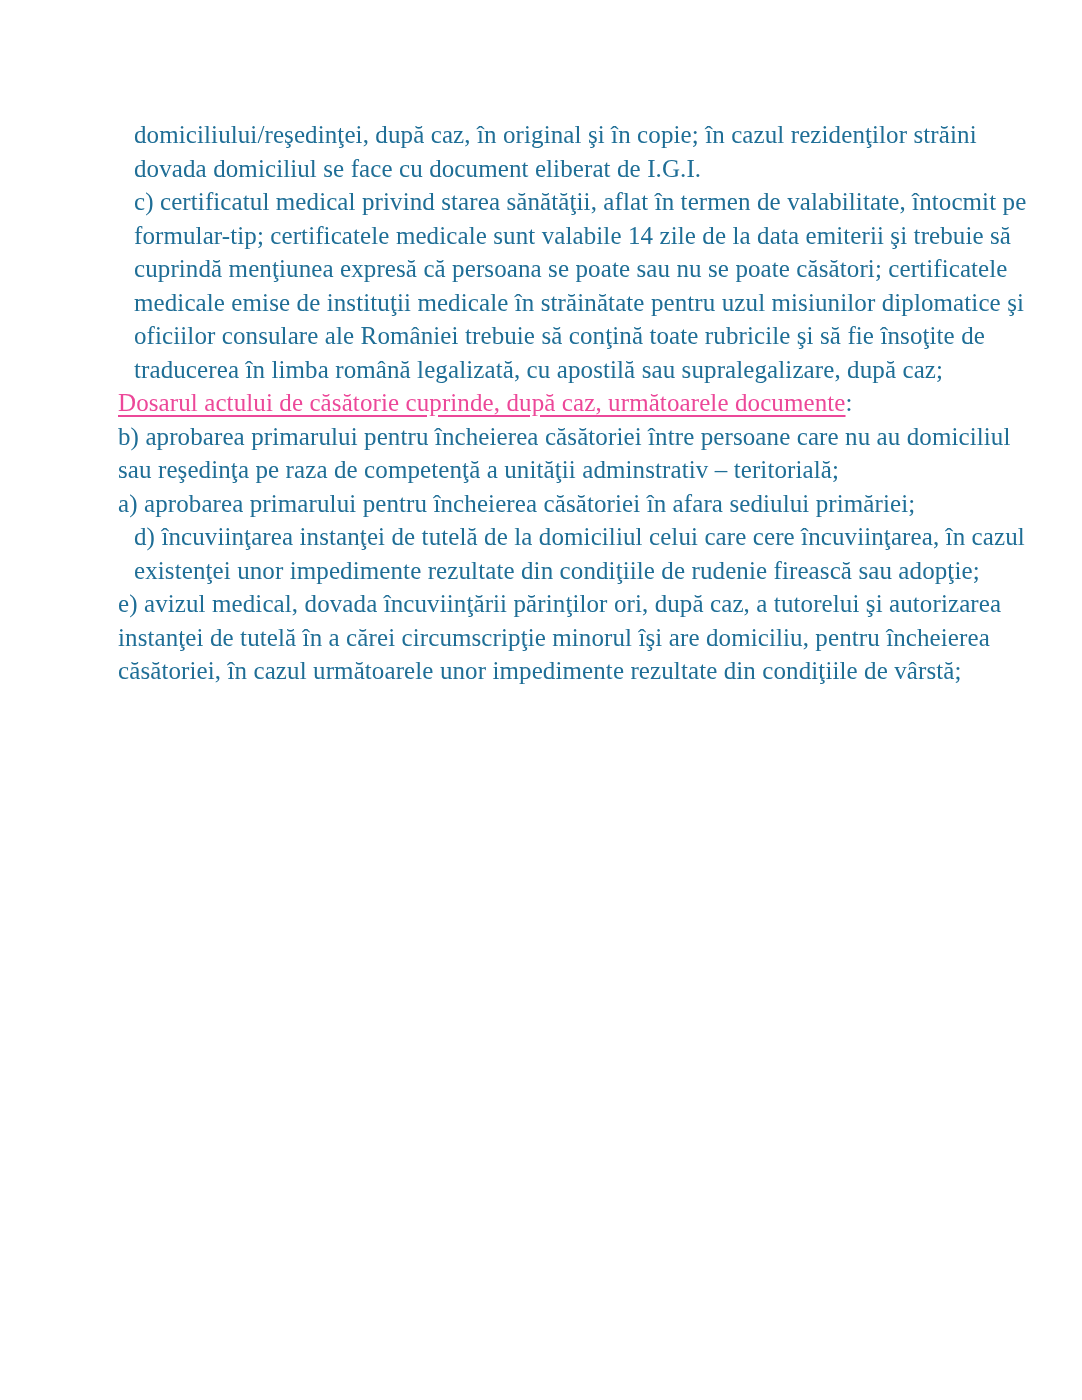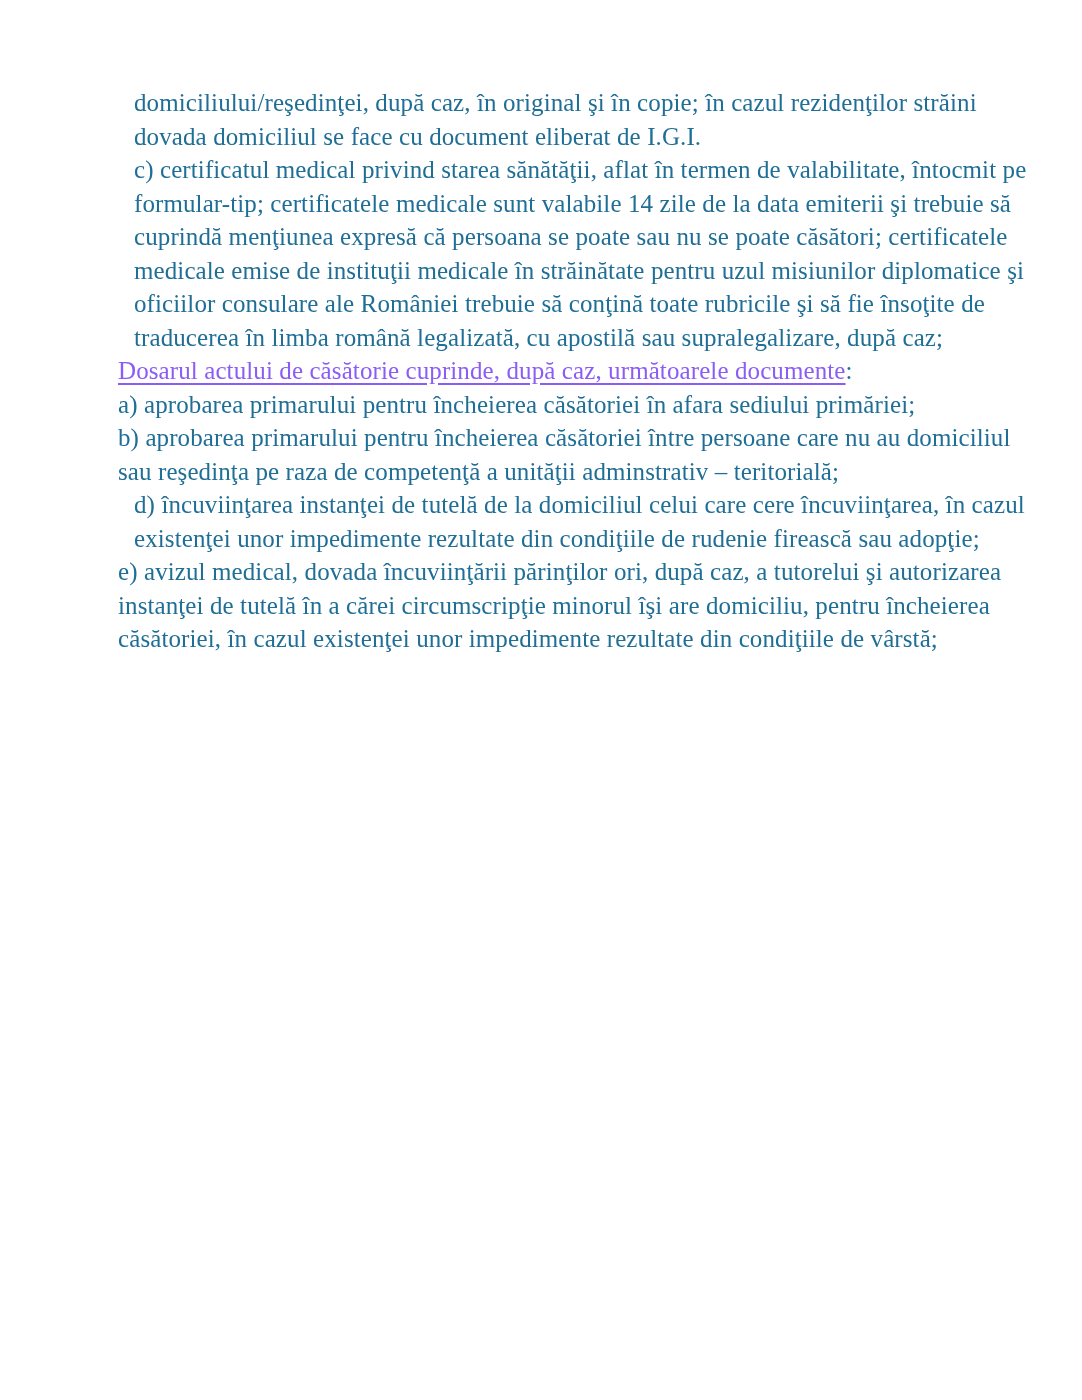--- a/index.html
+++ b/index.html
@@ -11,39 +11,39 @@
     height: 1400px;
     background: #ffffff;
     font-family: "Liberation Serif", "DejaVu Serif", serif;
     overflow: hidden;
   }
   .page {
     position: relative;
     width: 1082px;
     height: 1400px;
     box-sizing: border-box;
-    padding: 86px 50px 0 118px;
+    padding: 118px 50px 0 118px;
   }
   .doc-body {
     color: #1f6e96;
     font-size: 25px;
     line-height: 1.34;
     letter-spacing: 0.1px;
     width: 920px;
   }
   .para {
     margin: 0;
     padding: 0;
     text-align: left;
   }
   .indent {
     padding-left: 16px;
   }
   .heading-underline {
-    color: #8b5cf6;
+    color: #ec4899;
     text-decoration: underline;
     text-underline-offset: 4px;
   }
   .heading-line {
     margin: 0;
     padding: 0;
   }
   .colon {
     color: #1f6e96;
     text-decoration: none;
@@ -53,19 +53,19 @@
 <body>
 
 <div class="page">
   <div class="doc-body">
 
     <p class="para indent">domiciliului/reşedinţei, după caz, în original şi în copie; în cazul rezidenţilor străini dovada domiciliul se face cu document eliberat de I.G.I.</p>
     <p class="para indent">c) certificatul medical privind starea sănătăţii, aflat în termen de valabilitate, întocmit pe formular-tip; certificatele medicale sunt valabile 14 zile de la data emiterii şi trebuie să cuprindă menţiunea expresă că persoana se poate sau nu se poate căsători; certificatele medicale emise de instituţii medicale în străinătate pentru uzul misiunilor diplomatice şi oficiilor consulare ale României trebuie să conţină toate rubricile şi să fie însoţite de traducerea în limba română legalizată, cu apostilă sau supralegalizare, după caz;</p>
 
     <p class="heading-line indent"><span class="heading-underline">Dosarul actului de căsătorie cuprinde, după caz, următoarele documente</span><span class="colon">:</span></p>
 
+    <p class="para">b) aprobarea primarului pentru încheierea căsătoriei între persoane care nu au domiciliul sau reşedinţa pe raza de competenţă a unităţii adminstrativ – teritorială;</p>
     <p class="para">a) aprobarea primarului pentru încheierea căsătoriei în afara sediului primăriei;</p>
-    <p class="para">b) aprobarea primarului pentru încheierea căsătoriei între persoane care nu au domiciliul sau reşedinţa pe raza de competenţă a unităţii adminstrativ – teritorială;</p>
     <p class="para indent">d) încuviinţarea instanţei de tutelă de la domiciliul celui care cere încuviinţarea, în cazul existenţei unor impedimente rezultate din condiţiile de rudenie firească sau adopţie;</p>
-    <p class="para">e) avizul medical, dovada încuviinţării părinţilor ori, după caz, a tutorelui şi autorizarea instanţei de tutelă în a cărei circumscripţie minorul îşi are domiciliu, pentru încheierea căsătoriei, în cazul existenţei unor impedimente rezultate din condiţiile de vârstă;</p>
+    <p class="para">e) avizul medical, dovada încuviinţării părinţilor ori, după caz, a tutorelui şi autorizarea instanţei de tutelă în a cărei circumscripţie minorul îşi are domiciliu, pentru încheierea căsătoriei, în cazul următoarele unor impedimente rezultate din condiţiile de vârstă;</p>
 
   </div>
 </div>
 
 </body></html>

